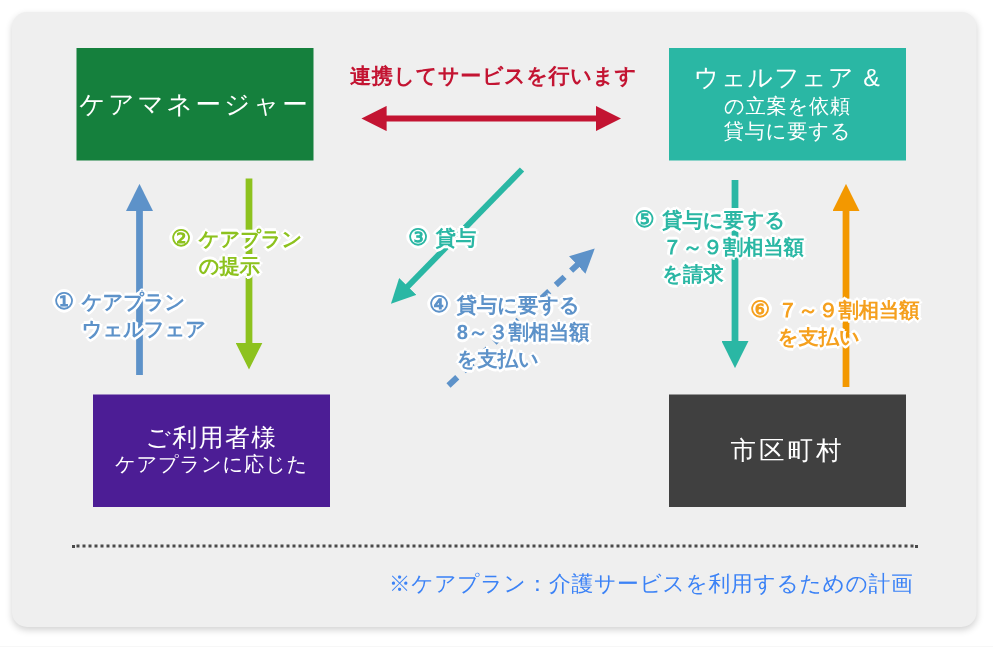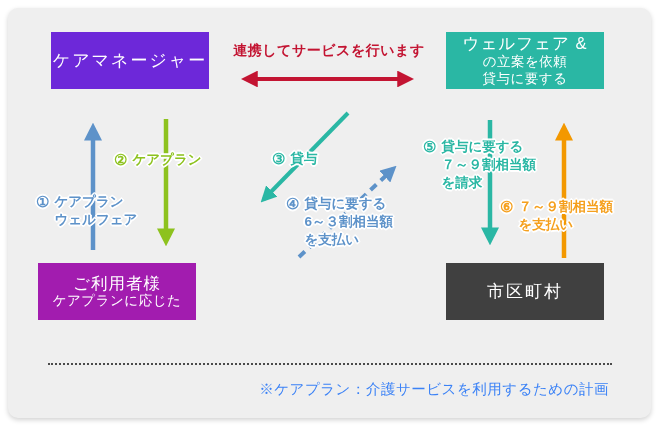--- a/index.html
+++ b/index.html
@@ -9,29 +9,29 @@
     font-family:"Liberation Sans", sans-serif;
     position:relative;
     overflow:hidden;
   }
   .panel{
     position:absolute;left:8px;top:8px;width:643px;height:410px;
     background:#efefef;border-radius:10px;
     box-shadow:0 2px 5px rgba(0,0,0,0.18);
   }
   .box{
-    position:absolute;width:158px;height:57px;
+    position:absolute;width:158px;height:75px;
     display:flex;flex-direction:column;align-items:center;justify-content:center;
     color:#ffffff;text-align:center;line-height:1.25;
   }
   .box .t1{font-size:16.5px;letter-spacing:1px;}
   .box .t2{font-size:13.5px;letter-spacing:0.5px;}
-  .box-green{left:51px;top:32px;background:#6d28d9;}
+  .box-green{left:51px;top:32px;background:#15803d;}
   .box-teal{left:446px;top:32px;background:#2ab7a4;}
-  .box-blue{left:38px;top:263px;background:#a21caf;align-items:center;}
+  .box-blue{left:62px;top:263px;background:#4c1d95;align-items:center;}
   .box-orange{left:446px;top:263px;background:#404040;}
   .box-orange .t1, .box-green .t1{font-size:17px;letter-spacing:2px;}
 
   svg.arrows{position:absolute;left:0;top:0;pointer-events:none;}
 
   .step-label{
     position:absolute;display:flex;gap:5px;
     font-size:13.5px;line-height:18px;font-weight:bold;
     text-shadow:-1px -1px 0 #fff,1px -1px 0 #fff,-1px 1px 0 #fff,1px 1px 0 #fff,
                  0 -2px 0 #fff,0 2px 0 #fff,-2px 0 0 #fff,2px 0 0 #fff;
@@ -123,35 +123,36 @@
   <span class="txt">
     <span>ケアプラン</span>
     <span>ウェルフェア</span>
   </span>
 </div>
 
 <div class="step-label c-green" style="left:114px;top:151px;">
   <span class="num">②</span>
   <span class="txt">
     <span>ケアプラン</span>
+    <span>の提示</span>
   </span>
 </div>
 
 <div class="step-label c-teal" style="left:272px;top:150px;">
   <span class="num">③</span>
   <span class="txt">
     <span>貸与</span>
   </span>
 </div>
 
 <div class="step-label c-blue" style="left:286px;top:195px;">
   <span class="num">④</span>
   <span class="txt">
     <span>貸与に要する</span>
-    <span>6～３割相当額</span>
+    <span>8～３割相当額</span>
     <span>を支払い</span>
   </span>
 </div>
 
 <div class="step-label c-teal" style="left:423px;top:138px;">
   <span class="num">⑤</span>
   <span class="txt">
     <span>貸与に要する</span>
     <span>７～９割相当額</span>
     <span>を請求</span>

